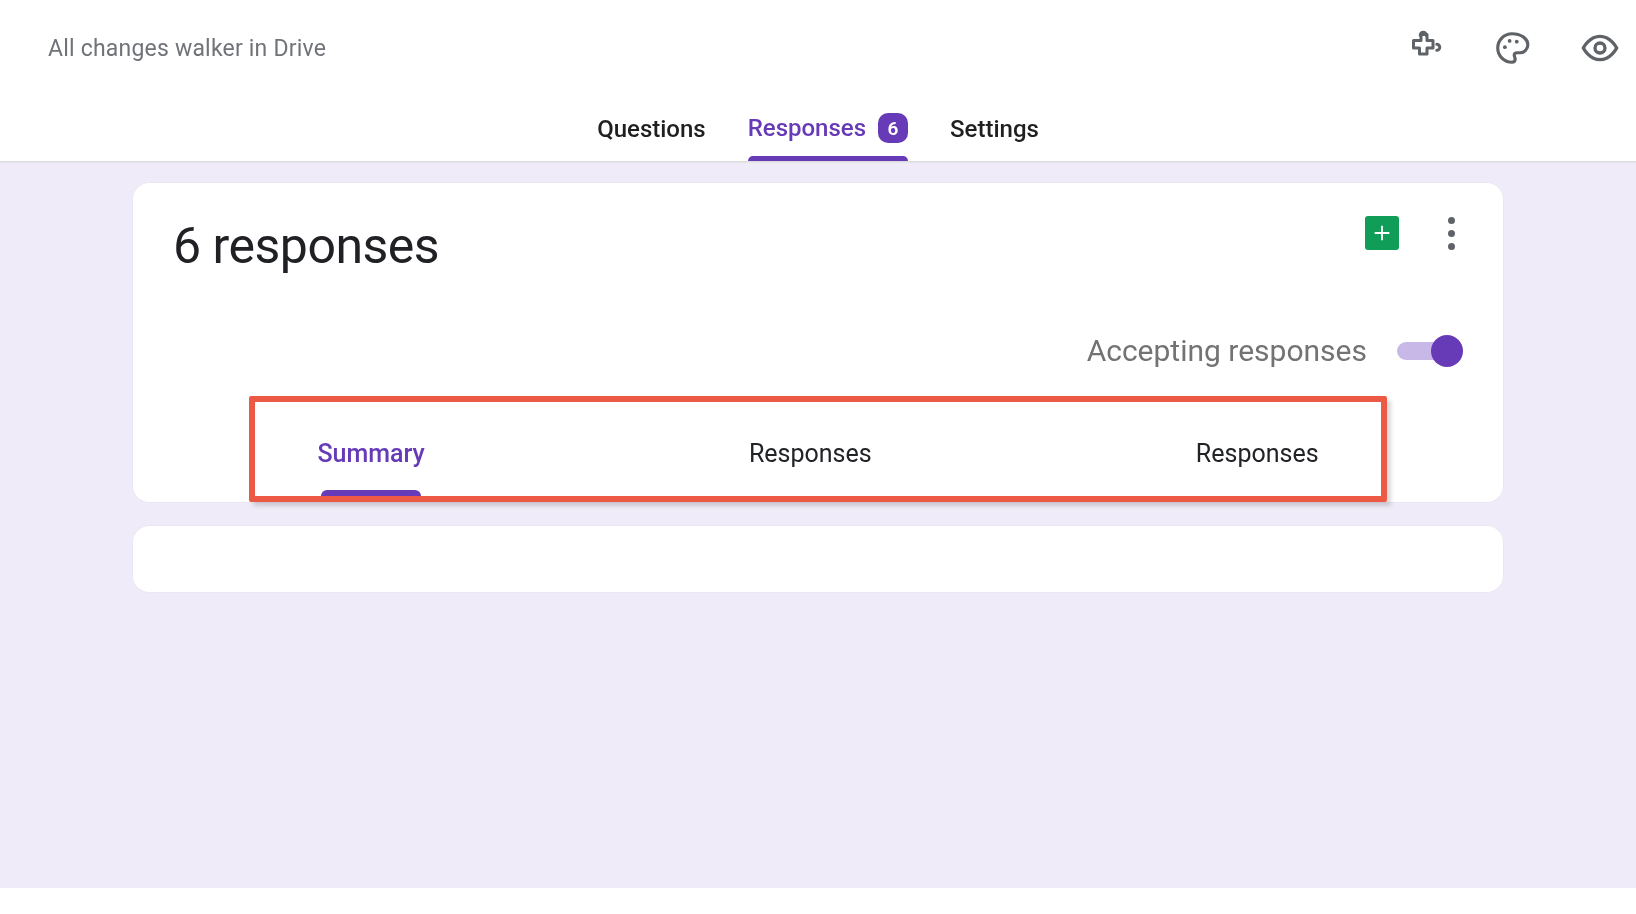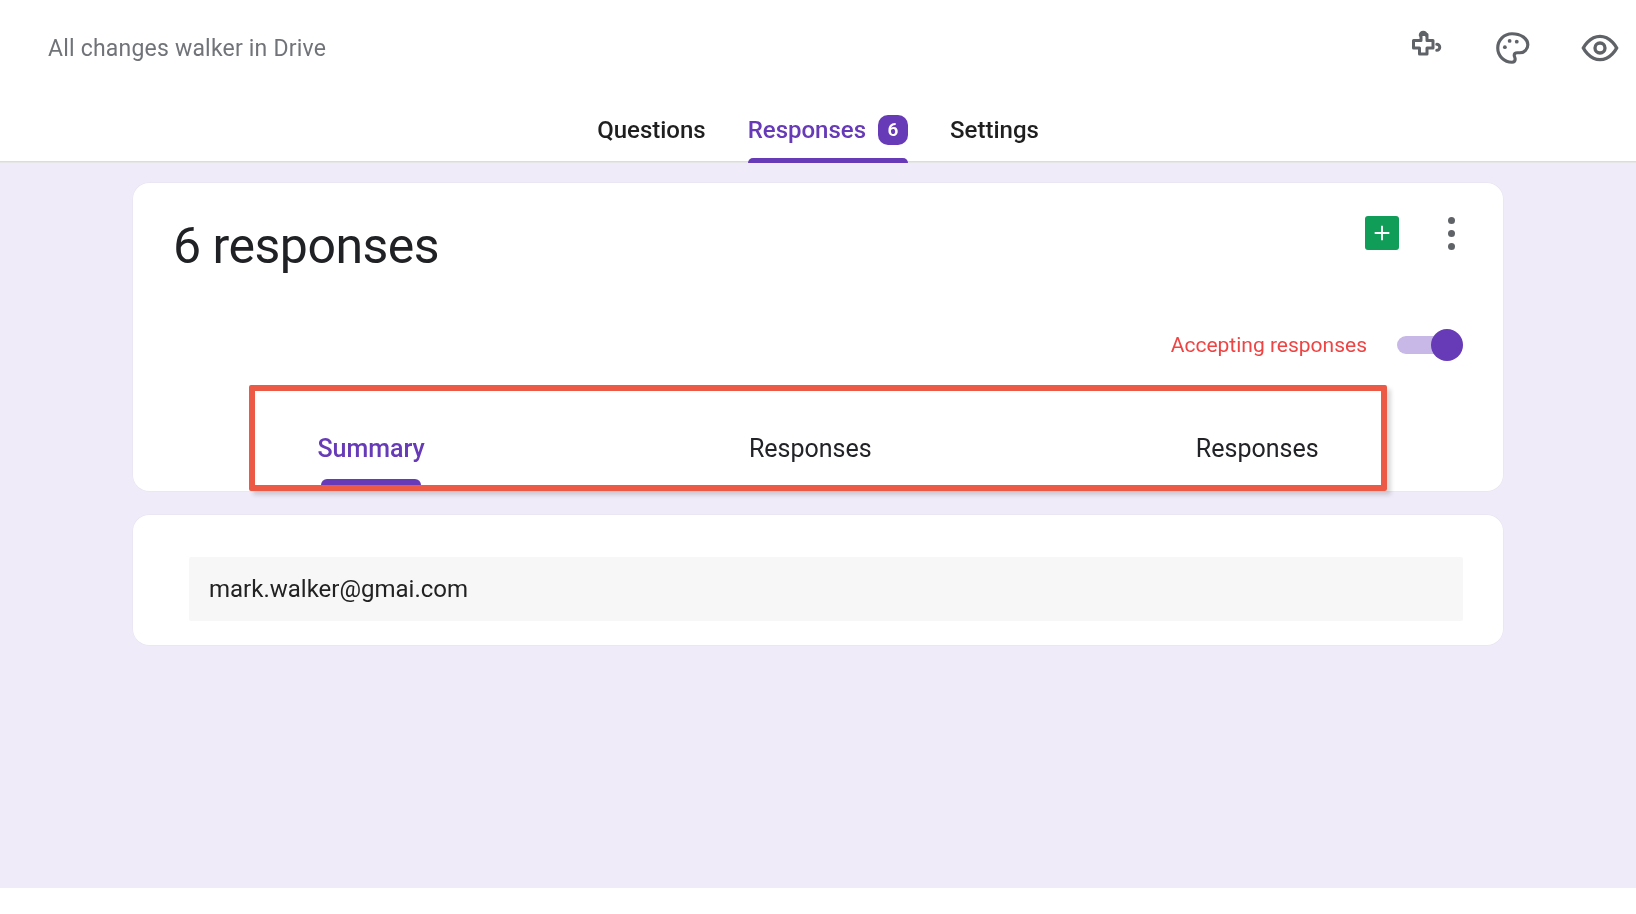--- a/index.html
+++ b/index.html
@@ -30,21 +30,21 @@
   .icon-btn {
     width: 40px; height: 40px;
     display: inline-flex; align-items: center; justify-content: center;
     cursor: pointer;
     color: #5f6368;
   }
 
   .main-tabs {
     display: flex;
     justify-content: center;
-    align-items: center;
+    align-items: flex-end;
     border-bottom: 1px solid #dadce0;
     gap: 42px;
     height: 58px;
   }
   .main-tab {
     font-size: 24px;
     color: #1f1f1f;
     font-weight: 500;
     padding: 12px 0 18px 0;
     cursor: pointer;
@@ -138,22 +138,22 @@
   }
 
   .accepting-row {
     display: flex;
     align-items: center;
     justify-content: flex-end;
     padding: 58px 48px 0 40px;
     gap: 30px;
   }
   .accepting-label {
-    font-size: 21px;
-    color: #ef4444;
+    font-size: 30px;
+    color: #737373;
   }
   .toggle {
     width: 58px; height: 18px;
     background: #c8b8e8;
     border-radius: 20px;
     position: relative;
     cursor: pointer;
   }
   .toggle .knob {
     position: absolute;
@@ -177,21 +177,21 @@
     justify-content: space-between;
     padding: 24px 62px 0 62px;
     height: 94px;
   }
   .subtab {
     font-size: 25px;
     color: #222327;
     font-weight: 400;
     cursor: pointer;
     position: relative;
-    padding-bottom: 22px;
+    padding-bottom: 28px;
   }
   .subtab.active {
     color: #673ab7;
     font-weight: 500;
   }
   .subtab.active::after {
     content: "";
     position: absolute;
     left: 50%; transform: translateX(-50%);
     bottom: 0;
@@ -295,16 +295,15 @@
       <div class="subtabs">
         <div class="subtab active">Summary</div>
         <div class="subtab">Responses</div>
         <div class="subtab">Responses</div>
       </div>
     </div>
   </div>
 
   <div class="card who-card">
     <div class="who-body">
-      <div class="email-entry">mark.walker@gmai.com</div>
     </div>
   </div>
 </div>
 
 </body></html>

